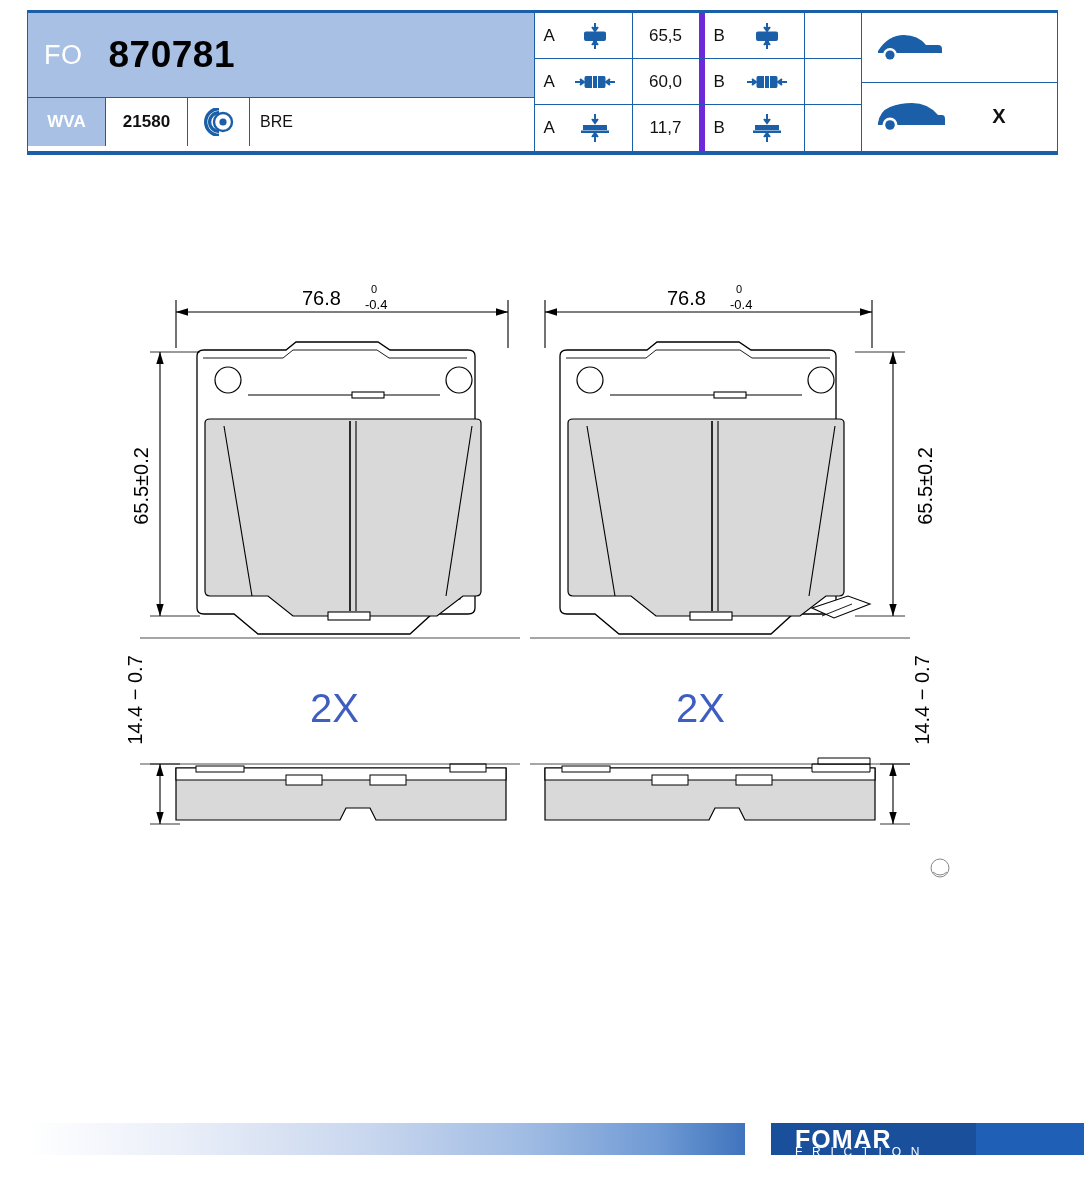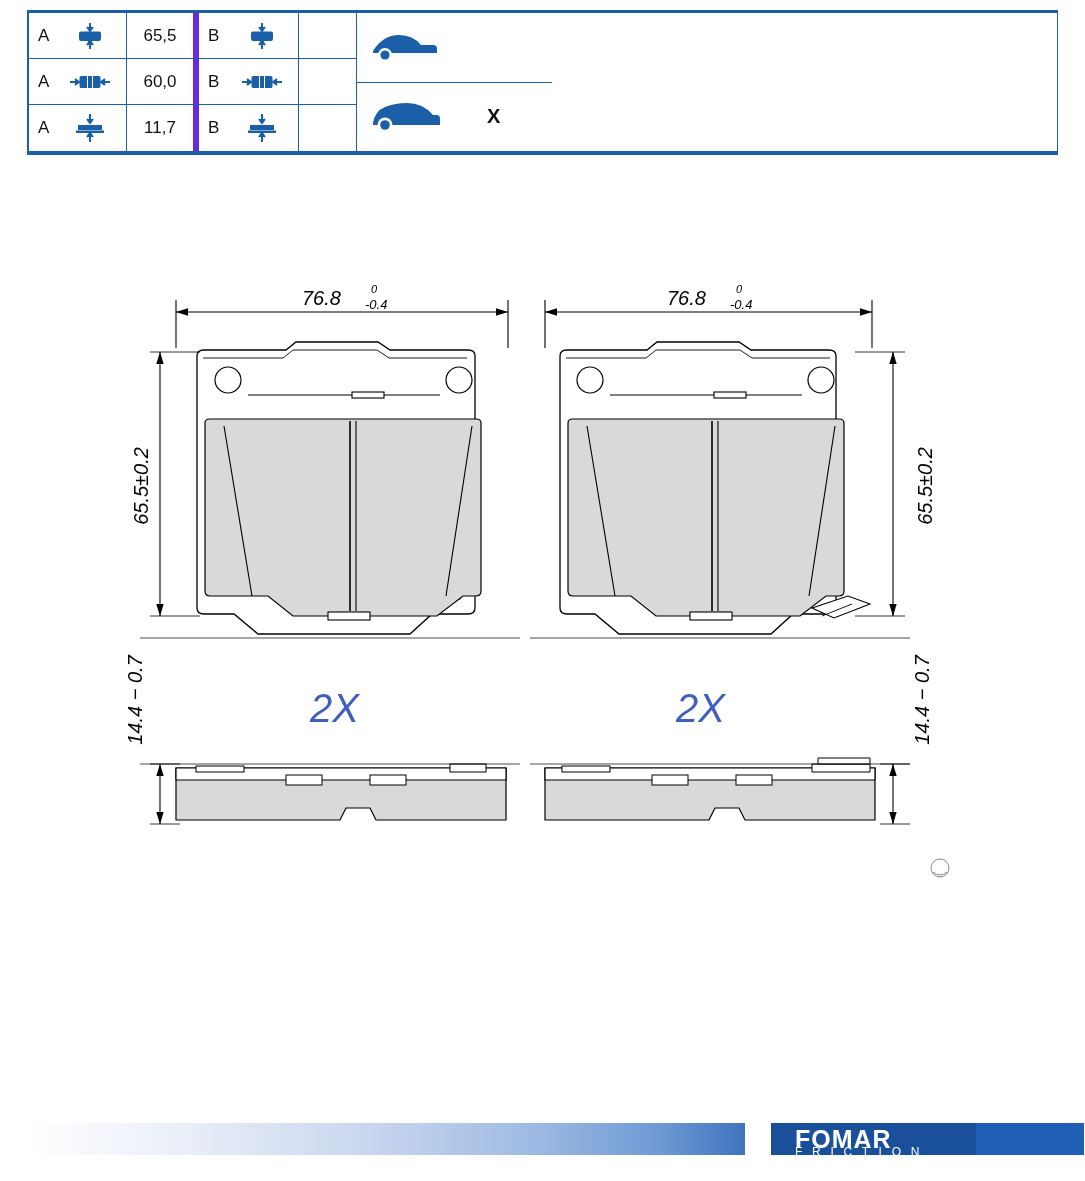--- a/index.html
+++ b/index.html
@@ -219,21 +219,20 @@
     width: 100%;
   }
 
   
   .drawing {
     position: absolute;
     left: 0;
     top: 230px;
     width: 1085px;
     height: 680px;
-    font-style: italic;
   }
   .drawing svg { display: block; }
 
   
   .footer {
     position: absolute;
     left: 27px;
     bottom: 22px;
     width: 1031px;
     height: 40px;
@@ -282,20 +281,41 @@
   }
 </style>
 </head>
 <body>
 
 <div class="header-wrap">
   <div class="hdr-top-rule"></div>
 
   <div class="hdr-grid">
 
+    <div class="left-col">
+      <div class="part-row">
+        <span class="part-prefix">FO</span>
+        <span class="part-number">870781</span>
+      </div>
+      <div class="wva-row">
+        <div class="wva-label">WVA</div>
+        <div class="wva-num">21580</div>
+        <div class="wva-icon">
+          <svg width="34" height="28" viewBox="0 0 34 28">
+            <g fill="#1a5fa8">
+              <path d="M6 14a11 11 0 0 1 11-11v3.2A7.8 7.8 0 0 0 9.2 14 7.8 7.8 0 0 0 17 21.8V25A11 11 0 0 1 6 14z"></path>
+              <path d="M2 14A15 15 0 0 1 17 -1v3.4A11.6 11.6 0 0 0 5.4 14 11.6 11.6 0 0 0 17 25.6V29A15 15 0 0 1 2 14z" transform="translate(0,0)"></path>
+            </g>
+            <circle cx="21" cy="14" r="9" fill="none" stroke="#1a5fa8" stroke-width="2.4"></circle>
+            <circle cx="21" cy="14" r="3.6" fill="#1a5fa8"></circle>
+          </svg>
+        </div>
+        <div class="wva-brand">BRE</div>
+      </div>
+    </div>
 
     <div class="meas-col">
 
       <div class="meas-row">
         <div class="m-letter">A</div>
         <div class="m-icon">
           <svg width="40" height="30" viewBox="0 0 40 30">
             <path d="M20 2 L20 8 M17 6 l3 4 3 -4" stroke="#1a5fa8" stroke-width="2" fill="#1a5fa8"></path>
             <path d="M9 12 q0 -1.5 2 -1.5 h18 q2 0 2 1.5 v6 q0 2 -2 2 h-18 q-2 0 -2 -2 z" fill="#1a5fa8"></path>
             <rect x="18" y="19" width="4" height="4" fill="#1a5fa8"></rect>

